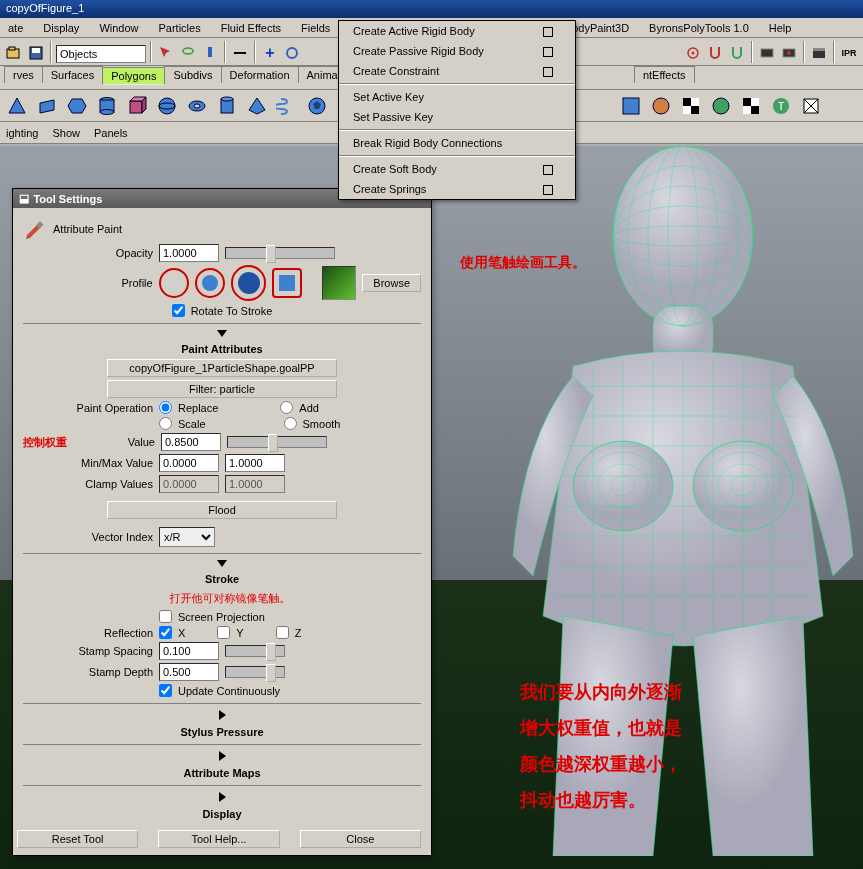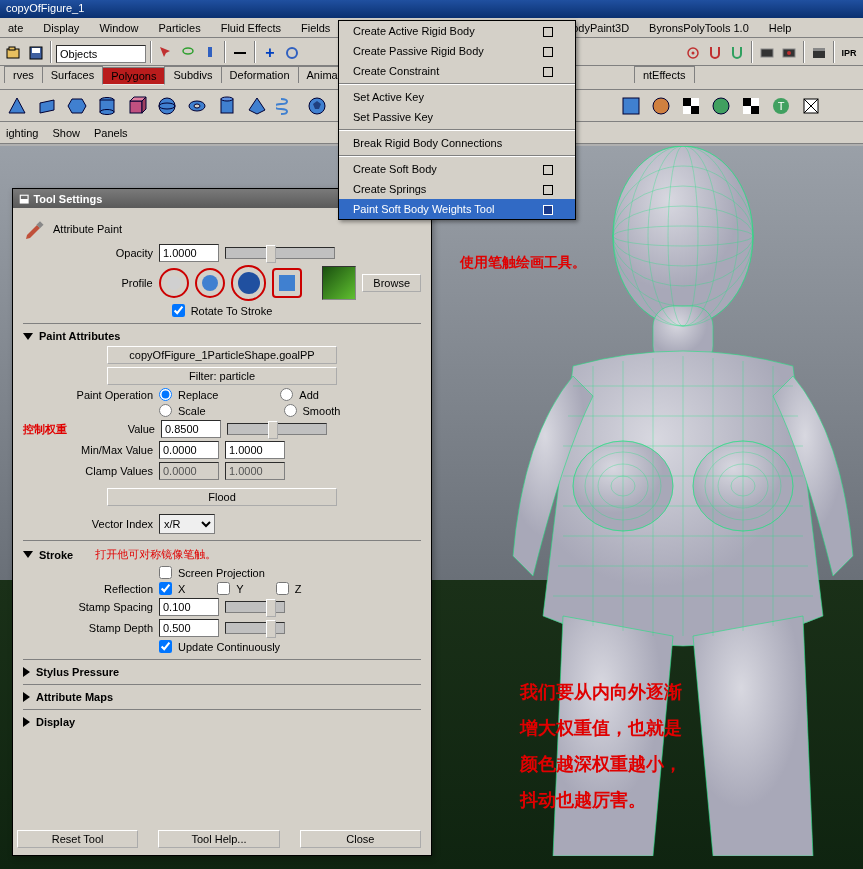--- a/index.html
+++ b/index.html
@@ -12,21 +12,21 @@
 .menubar span.active { background: #316ac5; color: #fff; }
 
 .toolbar { background: #d4d0c8; height: 28px; display: flex; align-items: flex-end; padding: 2px 4px; gap: 2px; border-bottom: 1px solid #808080; }
 .toolbar .sep { width: 2px; height: 22px; border-left: 1px solid #808080; border-right: 1px solid #fff; margin: 0 2px; }
 .toolbar .ico { width: 20px; height: 20px; display: inline-flex; align-items: center; justify-content: center; border: 1px solid transparent; }
 .toolbar svg { width: 16px; height: 16px; }
 .toolbar input { height: 18px; border: 1px inset #808080; padding: 0 3px; width: 90px; }
 
 .toolbar2 { background: #d4d0c8; height: 24px; display: flex; align-items: flex-start; padding: 0 4px; gap: 0; border-bottom: 1px solid #808080; }
 .tab { padding: 2px 8px; border: 1px solid #808080; border-bottom: none; background: #d4d0c8; margin-right: -1px; cursor: default; }
-.tab.active { background: #b91c1c; border-bottom: 1px solid #e8e8e8; position: relative; top: 1px; }
+.tab.active { background: #bef264; border-bottom: 1px solid #e8e8e8; position: relative; top: 1px; }
 
 .iconrow { background: #d4d0c8; height: 32px; display: flex; align-items: center; padding: 2px 4px; gap: 4px; border-bottom: 1px solid #808080; position: relative; z-index: 1; }
 .iconrow .poly { width: 26px; height: 26px; display: flex; align-items: center; justify-content: center; }
 .iconrow svg { width: 22px; height: 22px; }
 
 .shelfbar { background: #d4d0c8; height: 22px; display: flex; align-items: center; padding: 0 6px; gap: 14px; border-bottom: 1px solid #808080; }
 
 .viewport { position: absolute; left: 0; top: 146px; width: 863px; height: 723px; background: linear-gradient(#9aa0a8 0%, #6a7078 60%, #1a3018 60%, #0f2410 100%); overflow: hidden; }
 .wireframe { position: absolute; right: -80px; top: -10px; width: 520px; height: 720px; }
 
@@ -42,21 +42,21 @@
 .panel-body { padding: 6px 10px 6px 10px; height: calc(100% - 20px); overflow: hidden; position: relative; }
 .attr-row { display: flex; align-items: center; gap: 6px; margin: 3px 0; }
 .attr-row label { width: 130px; text-align: right; }
 .attr-row input[type=text] { width: 60px; height: 18px; border: 1px inset #808080; padding: 0 3px; font-size: 11px; }
 .attr-row input[type=checkbox] { width: 13px; height: 13px; }
 .attr-row .slider { width: 110px; height: 12px; background: #c0c0c0; border: 1px inset #808080; position: relative; }
 .attr-row .slider::after { content: ''; position: absolute; width: 8px; height: 16px; background: #d4d0c8; border: 1px outset #fff; top: -3px; left: 40px; }
 .btn { background: #d4d0c8; border: 1px outset #fff; padding: 2px 10px; cursor: default; }
 .wide-btn { width: 230px; text-align: center; padding: 2px 0; }
 .section { border-top: 1px solid #808080; margin-top: 6px; padding-top: 4px; }
-.section-hdr { display: flex; align-items: center; gap: 6px; font-weight: bold; margin: 2px 0 4px 0; }
+.section-hdr { display: flex; align-items: center; gap: 6px; font-weight: bold; margin: 2px 0 4px 0; flex-direction: column; }
 .section-hdr .tri { width: 0; height: 0; border-left: 5px solid transparent; border-right: 5px solid transparent; border-top: 7px solid #000; }
 .section-hdr .tri.closed { border-top: 5px solid transparent; border-bottom: 5px solid transparent; border-left: 7px solid #000; border-right: none; }
 .profile-sw { width: 30px; height: 30px; border-radius: 50%; border: 2px solid #c00; display: inline-flex; align-items: center; justify-content: center; }
 .bottom-btns { position: absolute; bottom: 6px; left: 4px; right: 10px; display: flex; gap: 20px; justify-content: space-between; }
 .bottom-btns .btn { flex: 1; text-align: center; }
 .redtxt { color: #e00000; font-weight: bold; }
 .anno { position: absolute; color: #e00000; font-weight: bold; font-size: 15px; z-index: 30; }
 </style>
 </head>
 <body>
@@ -363,24 +363,20 @@
     </div>
   <hr>
   <div class="mi">
       <span>Create Soft Body</span>
       <span class="box"></span>
     </div>
   <div class="mi">
       <span>Create Springs</span>
       <span class="box"></span>
     </div>
-  <div class="mi hl">
-      <span>Paint Soft Body Weights Tool</span>
-      <span class="box"></span>
-    </div>
 </div>
 
 <div class="panel">
   <div class="panel-title">
     <span>⬓</span>
     <span>Tool Settings</span>
   </div>
   <div class="panel-body">
     <div class="attr-row">
       <span style="width:24px;height:24px;display:inline-block"><svg viewBox="0 0 24 24">

